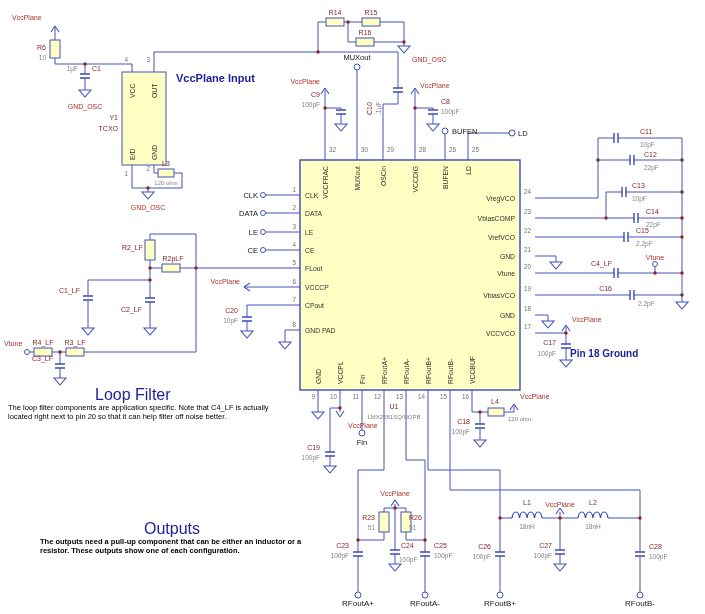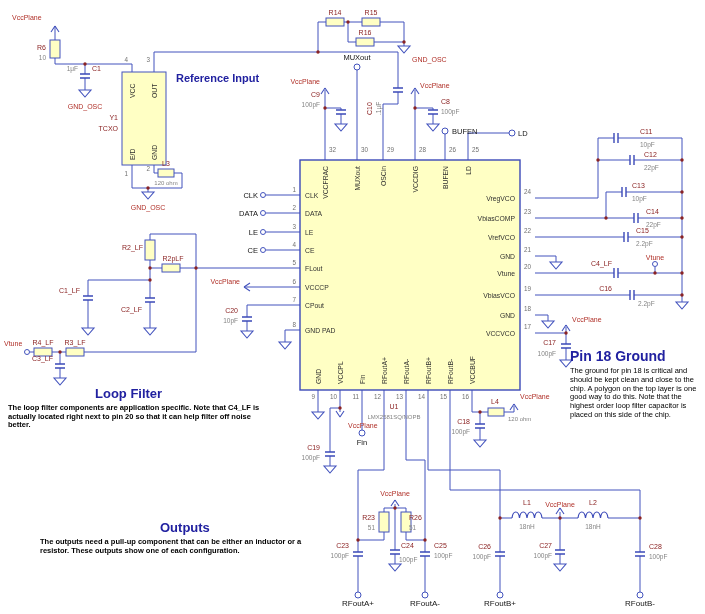--- a/index.html
+++ b/index.html
@@ -19,21 +19,21 @@
   .tref{font-size:7px;fill:#8b2323;}
   .tval{font-size:6.5px;fill:#848484;}
   .tv6{font-size:6px;fill:#848484;}
   .tnet{font-size:7px;fill:#b03028;}
   .tport{font-size:7.5px;fill:#141414;}
   .tportb{font-size:8px;fill:#141414;}
   .tpin{font-size:6.3px;fill:#707070;}
   .tname{font-size:6.8px;fill:#30302f;}
   .note{position:absolute;color:#000;font-size:7.5px;line-height:1.16;}
   .note-title{color:#2121a0;font-weight:bold;font-size:10.5px;margin:0 0 3px 0;}
-  .title-only{position:absolute;color:#2121a0;font-weight:bold;font-size:13px;}
+  .title-only{position:absolute;color:#2121a0;font-weight:normal;font-size:16px;}
 </style>
 </head>
 <body>
 
 <div class="canvas">
 <svg width="705" height="614" viewBox="0 0 705 614">
 
   <g>
     <path class="w" d="M55,40 V26 M55,58 V64 H132 V72 M85,64 V74 M85,78 V90 M154,72 V52 H398 V88 M398,92 V104 H383 V160
          M132,165 V188 H148 M154,165 V173 H158 M174,173 H182 V188 H148 M148,188 V192"></path>
@@ -369,27 +369,26 @@
     <text class="tname" transform="translate(365,384) rotate(-90)">Fin</text>
     <text class="tname" transform="translate(387,384) rotate(-90)">RFoutA+</text>
     <text class="tname" transform="translate(409,384) rotate(-90)">RFoutA-</text>
     <text class="tname" transform="translate(431,384) rotate(-90)">RFoutB+</text>
     <text class="tname" transform="translate(453,384) rotate(-90)">RFoutB-</text>
     <text class="tname" transform="translate(475,384) rotate(-90)">VCCBUF</text>
   </g>
 </svg>
 
 <div class="note" style="left:176px;top:72px;width:120px;">
-  <div class="note-title" style="font-size:11px;">Reference Input</div>
+  <div class="note-title" style="font-size:11px;">VccPlane Input</div>
 </div>
 
 <div class="title-only" style="left:95px;top:386px;">Loop Filter</div>
-<div class="note" style="left:8px;top:404px;width:262px;font-weight:bold;">The loop filter components are application specific.  Note that C4_LF is actually located right next to pin 20 so that it can help filter off noise better.</div>
+<div class="note" style="left:8px;top:404px;width:262px;">The loop filter components are application specific.  Note that C4_LF is actually located right next to pin 20 so that it can help filter off noise better.</div>
 
 <div class="note" style="left:570px;top:348px;width:132px;">
-  <div class="note-title" style="font-size:14px;">Pin 18 Ground</div>
-  <div>The ground for pin 18 is critical and should be kept clean and close to the chip.  A polygon on the top layer is one good way to do this.  Note that the highest order loop filter capacitor is placed on this side of the chip.</div>
+  <div class="note-title" style="font-size:10px;">Pin 18 Ground</div>
 </div>
 
-<div class="title-only" style="left:160px;top:520px;">Outputs</div>
+<div class="title-only" style="left:144px;top:520px;">Outputs</div>
 <div class="note" style="left:40px;top:538px;width:286px;font-weight:bold;">The outputs need a pull-up component that can be either an inductor or a resistor.   These outputs show one of each configuration.</div>
 
 </div>
 
 </body></html>

